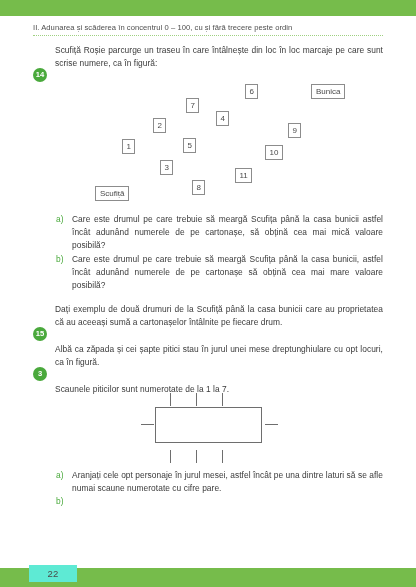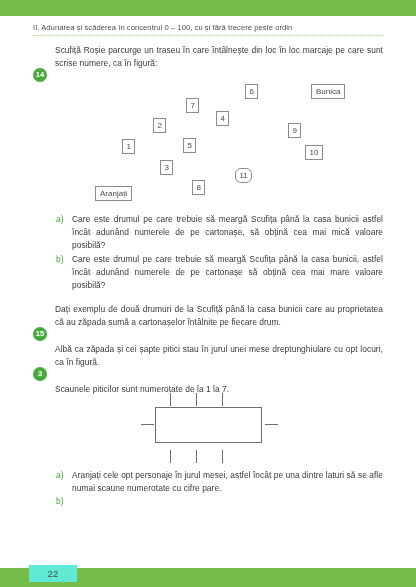--- a/index.html
+++ b/index.html
@@ -168,41 +168,41 @@
 
   <div class="figure14">
     <div class="node" style="left:245px; top:84px;">6</div>
     <div class="node wide" style="left:283px; top:84px;margin-left:28px;">Bunica</div>
     <div class="node" style="left:186px; top:98px;">7</div>
     <div class="node" style="left:216px; top:111px;">4</div>
     <div class="node" style="left:153px; top:118px;">2</div>
     <div class="node" style="left:288px; top:123px;">9</div>
     <div class="node" style="left:122px; top:139px;">1</div>
     <div class="node" style="left:183px; top:138px;">5</div>
-    <div class="node" style="left:265px; top:145px;margin-left:40px;">10</div>
+    <div class="node" style="left:265px; top:145px;">10</div>
     <div class="node" style="left:160px; top:160px;">3</div>
-    <div class="node" style="left:235px; top:168px;border-radius:6px;">11</div>
+    <div class="node" style="left:235px; top:168px;">11</div>
     <div class="node" style="left:192px; top:180px;">8</div>
-    <div class="node wide" style="left:95px; top:186px;">Aranjați</div>
+    <div class="node wide" style="left:95px; top:186px;">Scufiță</div>
   </div>
 
   <div class="subitems" style="left:56px; top:213px; width:327px;">
     <div class="subitem">
       <span class="sub-letter">a)</span>
       <span>Care este drumul pe care trebuie să meargă Scufița până la casa bunicii astfel încât adunând numerele de pe cartonașe, să obțină cea mai mică valoare posibilă?</span>
     </div>
     <div class="subitem">
       <span class="sub-letter">b)</span>
       <span>Care este drumul pe care trebuie să meargă Scufița până la casa bunicii, astfel încât adunând numerele de pe cartonașe să obțină cea mai mare valoare posibilă?</span>
     </div>
   </div>
 
   <div class="ex" style="left:33px; top:303px; width:350px;">
     <div class="badge">15</div>
-    <div class="ex-body">Dați exemplu de două drumuri de la Scufiță până la casa bunicii care au pro­prietatea că au zăpada sumă a cartonașelor întâlnite pe fiecare drum.</div>
+    <div class="ex-body">Dați exemplu de două drumuri de la Scufiță până la casa bunicii care au pro­prietatea că au aceeași sumă a cartonașelor întâlnite pe fiecare drum.</div>
   </div>
 
   <div class="ex" style="left:33px; top:343px; width:350px;">
     <div class="badge">3</div>
     <div class="ex-body">Albă ca zăpada și cei șapte pitici stau în jurul unei mese dreptunghiulare cu opt locuri, ca în figură.</div>
   </div>
   <div class="ex" style="left:55px; top:383px; width:330px;">
     <div style="font-size:8.4px; color:#3a3a3a; line-height:13.2px; letter-spacing:.05px;">Scaunele piticilor sunt numerotate de la 1 la 7.</div>
   </div>
 

